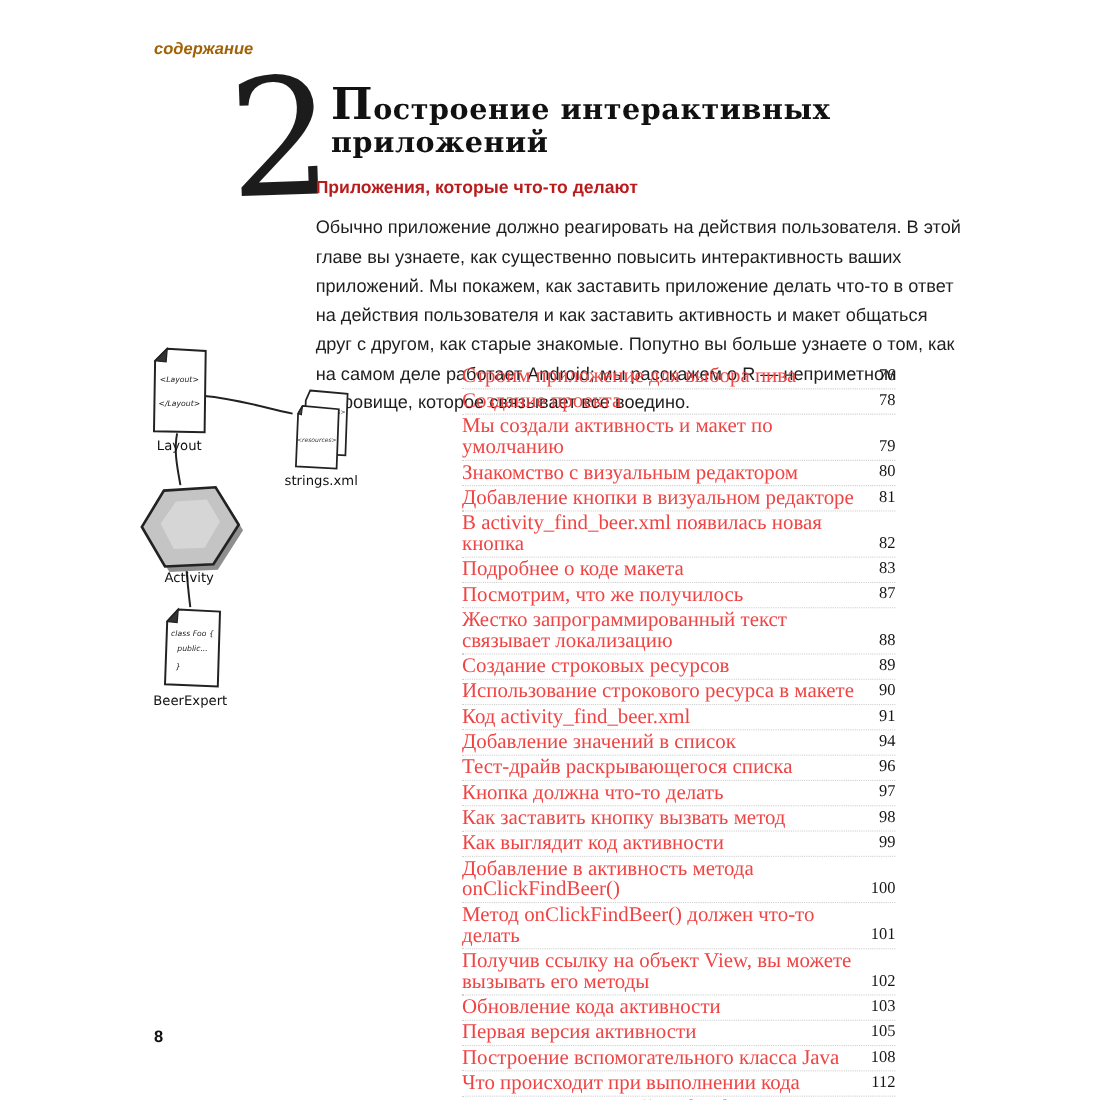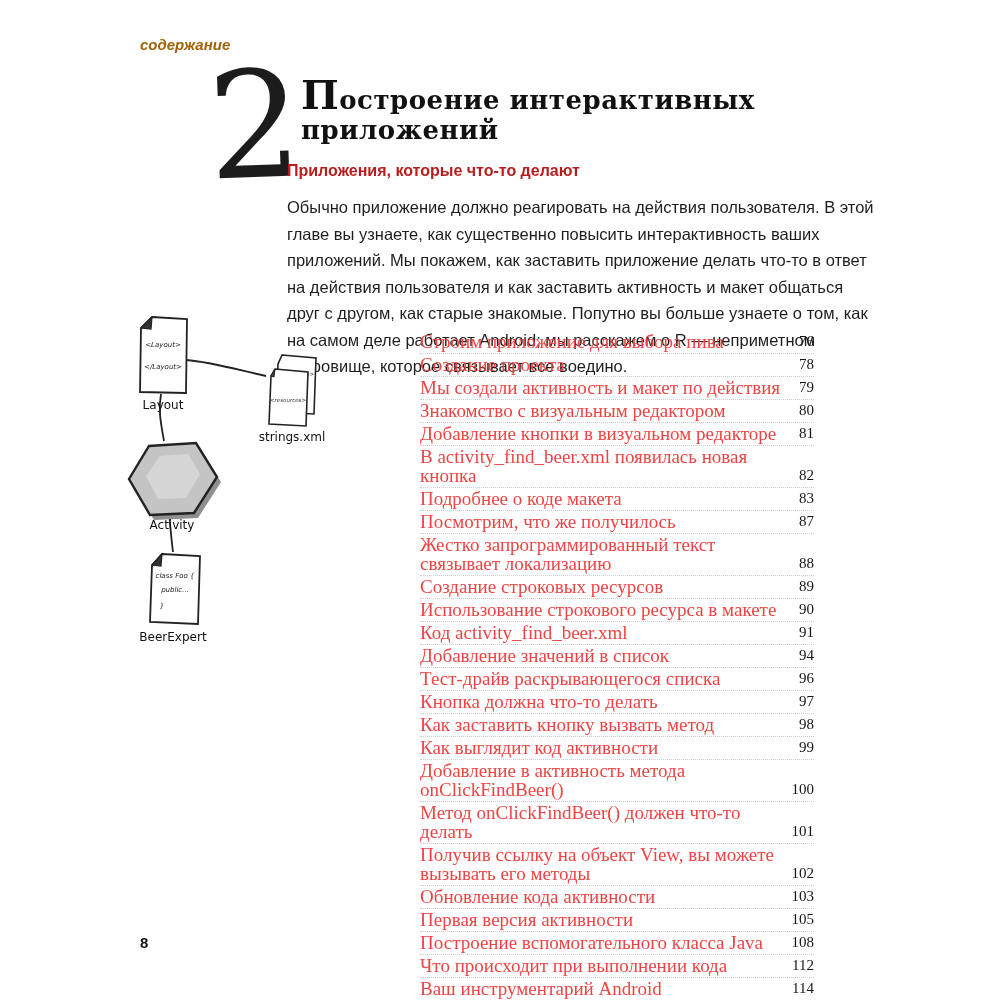--- a/index.html
+++ b/index.html
@@ -146,21 +146,21 @@
     <span class="toc-title">Строим приложение для выбора пива</span>
     <span class="toc-page">76</span>
   </div>
 
   <div class="toc-row">
     <span class="toc-title">Создание проекта</span>
     <span class="toc-page">78</span>
   </div>
 
   <div class="toc-row">
-    <span class="toc-title">Мы создали активность и макет по действия</span>
+    <span class="toc-title">Мы создали активность и макет по умолчанию</span>
     <span class="toc-page">79</span>
   </div>
 
   <div class="toc-row">
     <span class="toc-title">Знакомство с визуальным редактором</span>
     <span class="toc-page">80</span>
   </div>
 
   <div class="toc-row">
     <span class="toc-title">Добавление кнопки в визуальном редакторе</span>

